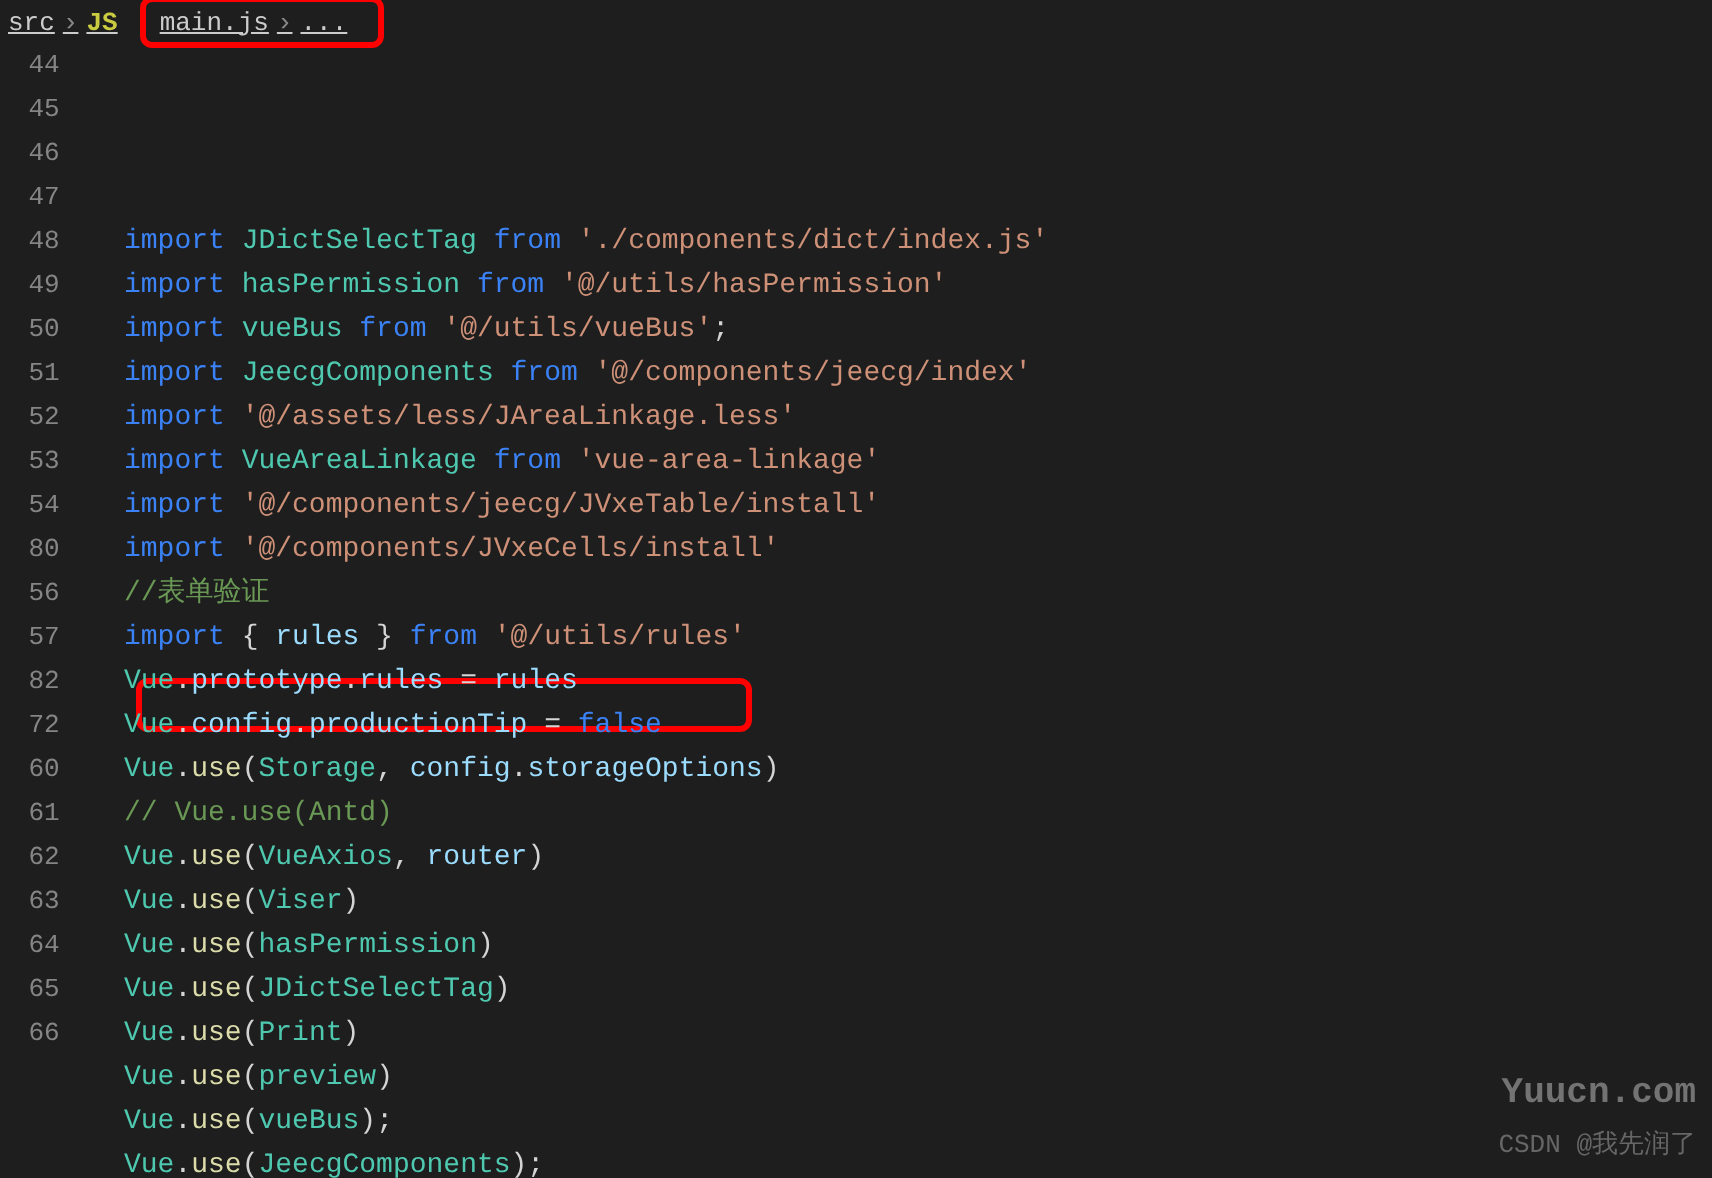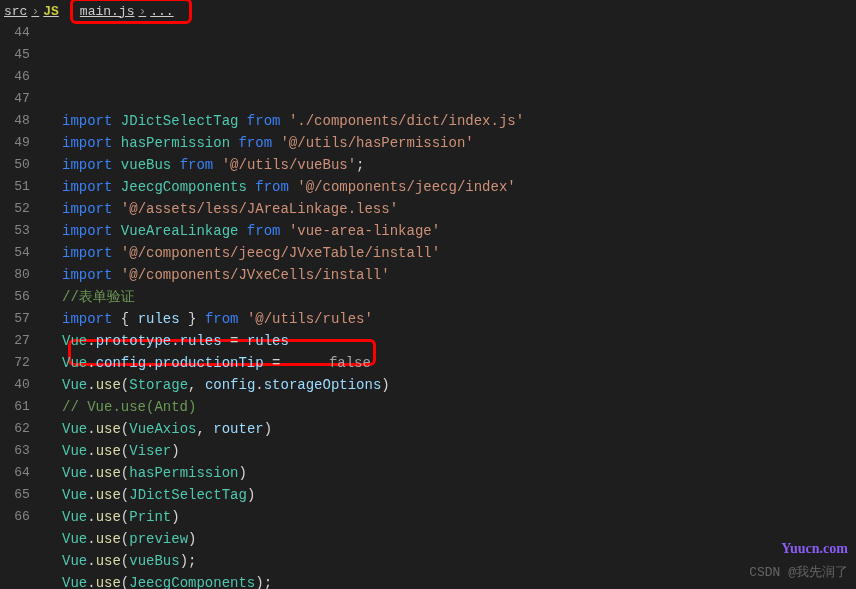--- a/index.html
+++ b/index.html
@@ -48,42 +48,42 @@
   flex: 1;
   white-space: pre;
 }
 .code-line { height: 22px; position: relative; }
 .kw { color: #3b82f6; }
 .id { color: #9cdcfe; }
 .cls { color: #4ec9b0; }
 .str { color: #ce9178; text-align: right; }
 .cmt { color: #6a9955; }
 .fn { color: #dcdcaa; }
-.const { color: #a3a3a3; margin-left: 40px; }
+.const { color: #3b82f6; }
 .p { color: #d4d4d4; }
 .highlight-box-1 {
   position: absolute;
   border: 3px solid #ff0000;
   border-radius: 6px;
   pointer-events: none;
   top: -2px; left: 70px; width: 122px; height: 26px;
 }
 .highlight-box-2 {
   position: absolute;
   border: 3px solid #ff0000;
   border-radius: 6px;
   pointer-events: none;
   top: 339px; left: 68px; width: 308px; height: 27px;
 }
 .watermark1 {
   position: absolute;
   right: 8px; bottom: 32px;
-  color: #8b5cf6;
-  font-family: Liberation Serif, serif;
-  font-size: 14px;
+  color: #737373;
+  font-family: Liberation Mono, monospace;
+  font-size: 18px;
   font-weight: bold;
 }
 .watermark2 {
   position: absolute;
   right: 8px; bottom: 8px;
   color: #666;
   font-size: 13px;
   margin-top: 35px;
 }
 </style>
@@ -109,23 +109,23 @@
       <div>48</div>
       <div>49</div>
       <div>50</div>
       <div>51</div>
       <div>52</div>
       <div>53</div>
       <div>54</div>
       <div>80</div>
       <div>56</div>
       <div>57</div>
-      <div>27</div>
+      <div>82</div>
       <div>72</div>
-      <div>40</div>
+      <div>60</div>
       <div>61</div>
       <div>62</div>
       <div>63</div>
       <div>64</div>
       <div>65</div>
       <div>66</div>
     </div>
   <div class="code" id="code">
     
     <div class="highlight-box-2"></div>

